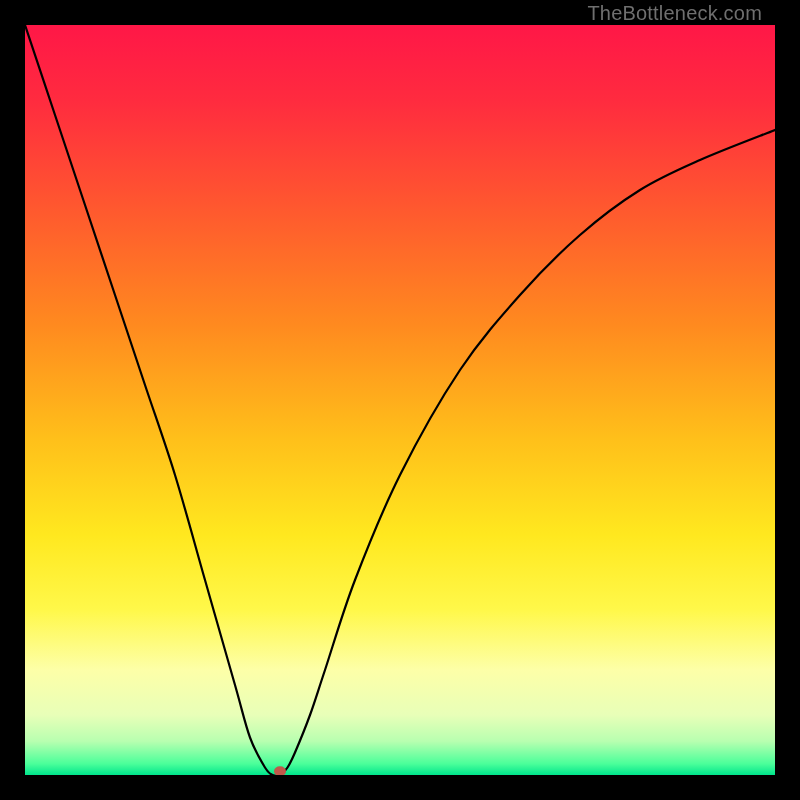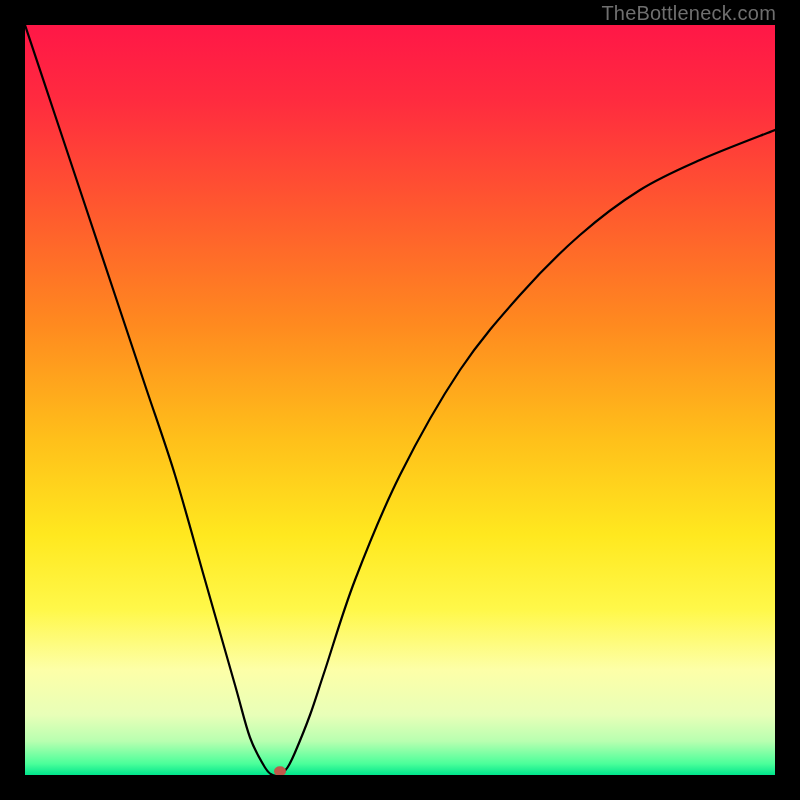--- a/index.html
+++ b/index.html
@@ -22,21 +22,21 @@
   .plot-area {
     position: absolute;
     left: 0;
     top: 0;
     width: 750px;
     height: 750px;
   }
   .watermark {
     position: absolute;
     top: 2px;
-    right: 24px;
+    right: 38px;
     color: #6f6f6f;
     font-size: 20px;
     font-weight: 500;
     letter-spacing: 0.2px;
     user-select: none;
   }
   svg { display: block; }
 </style>
 </head>
 <body>

